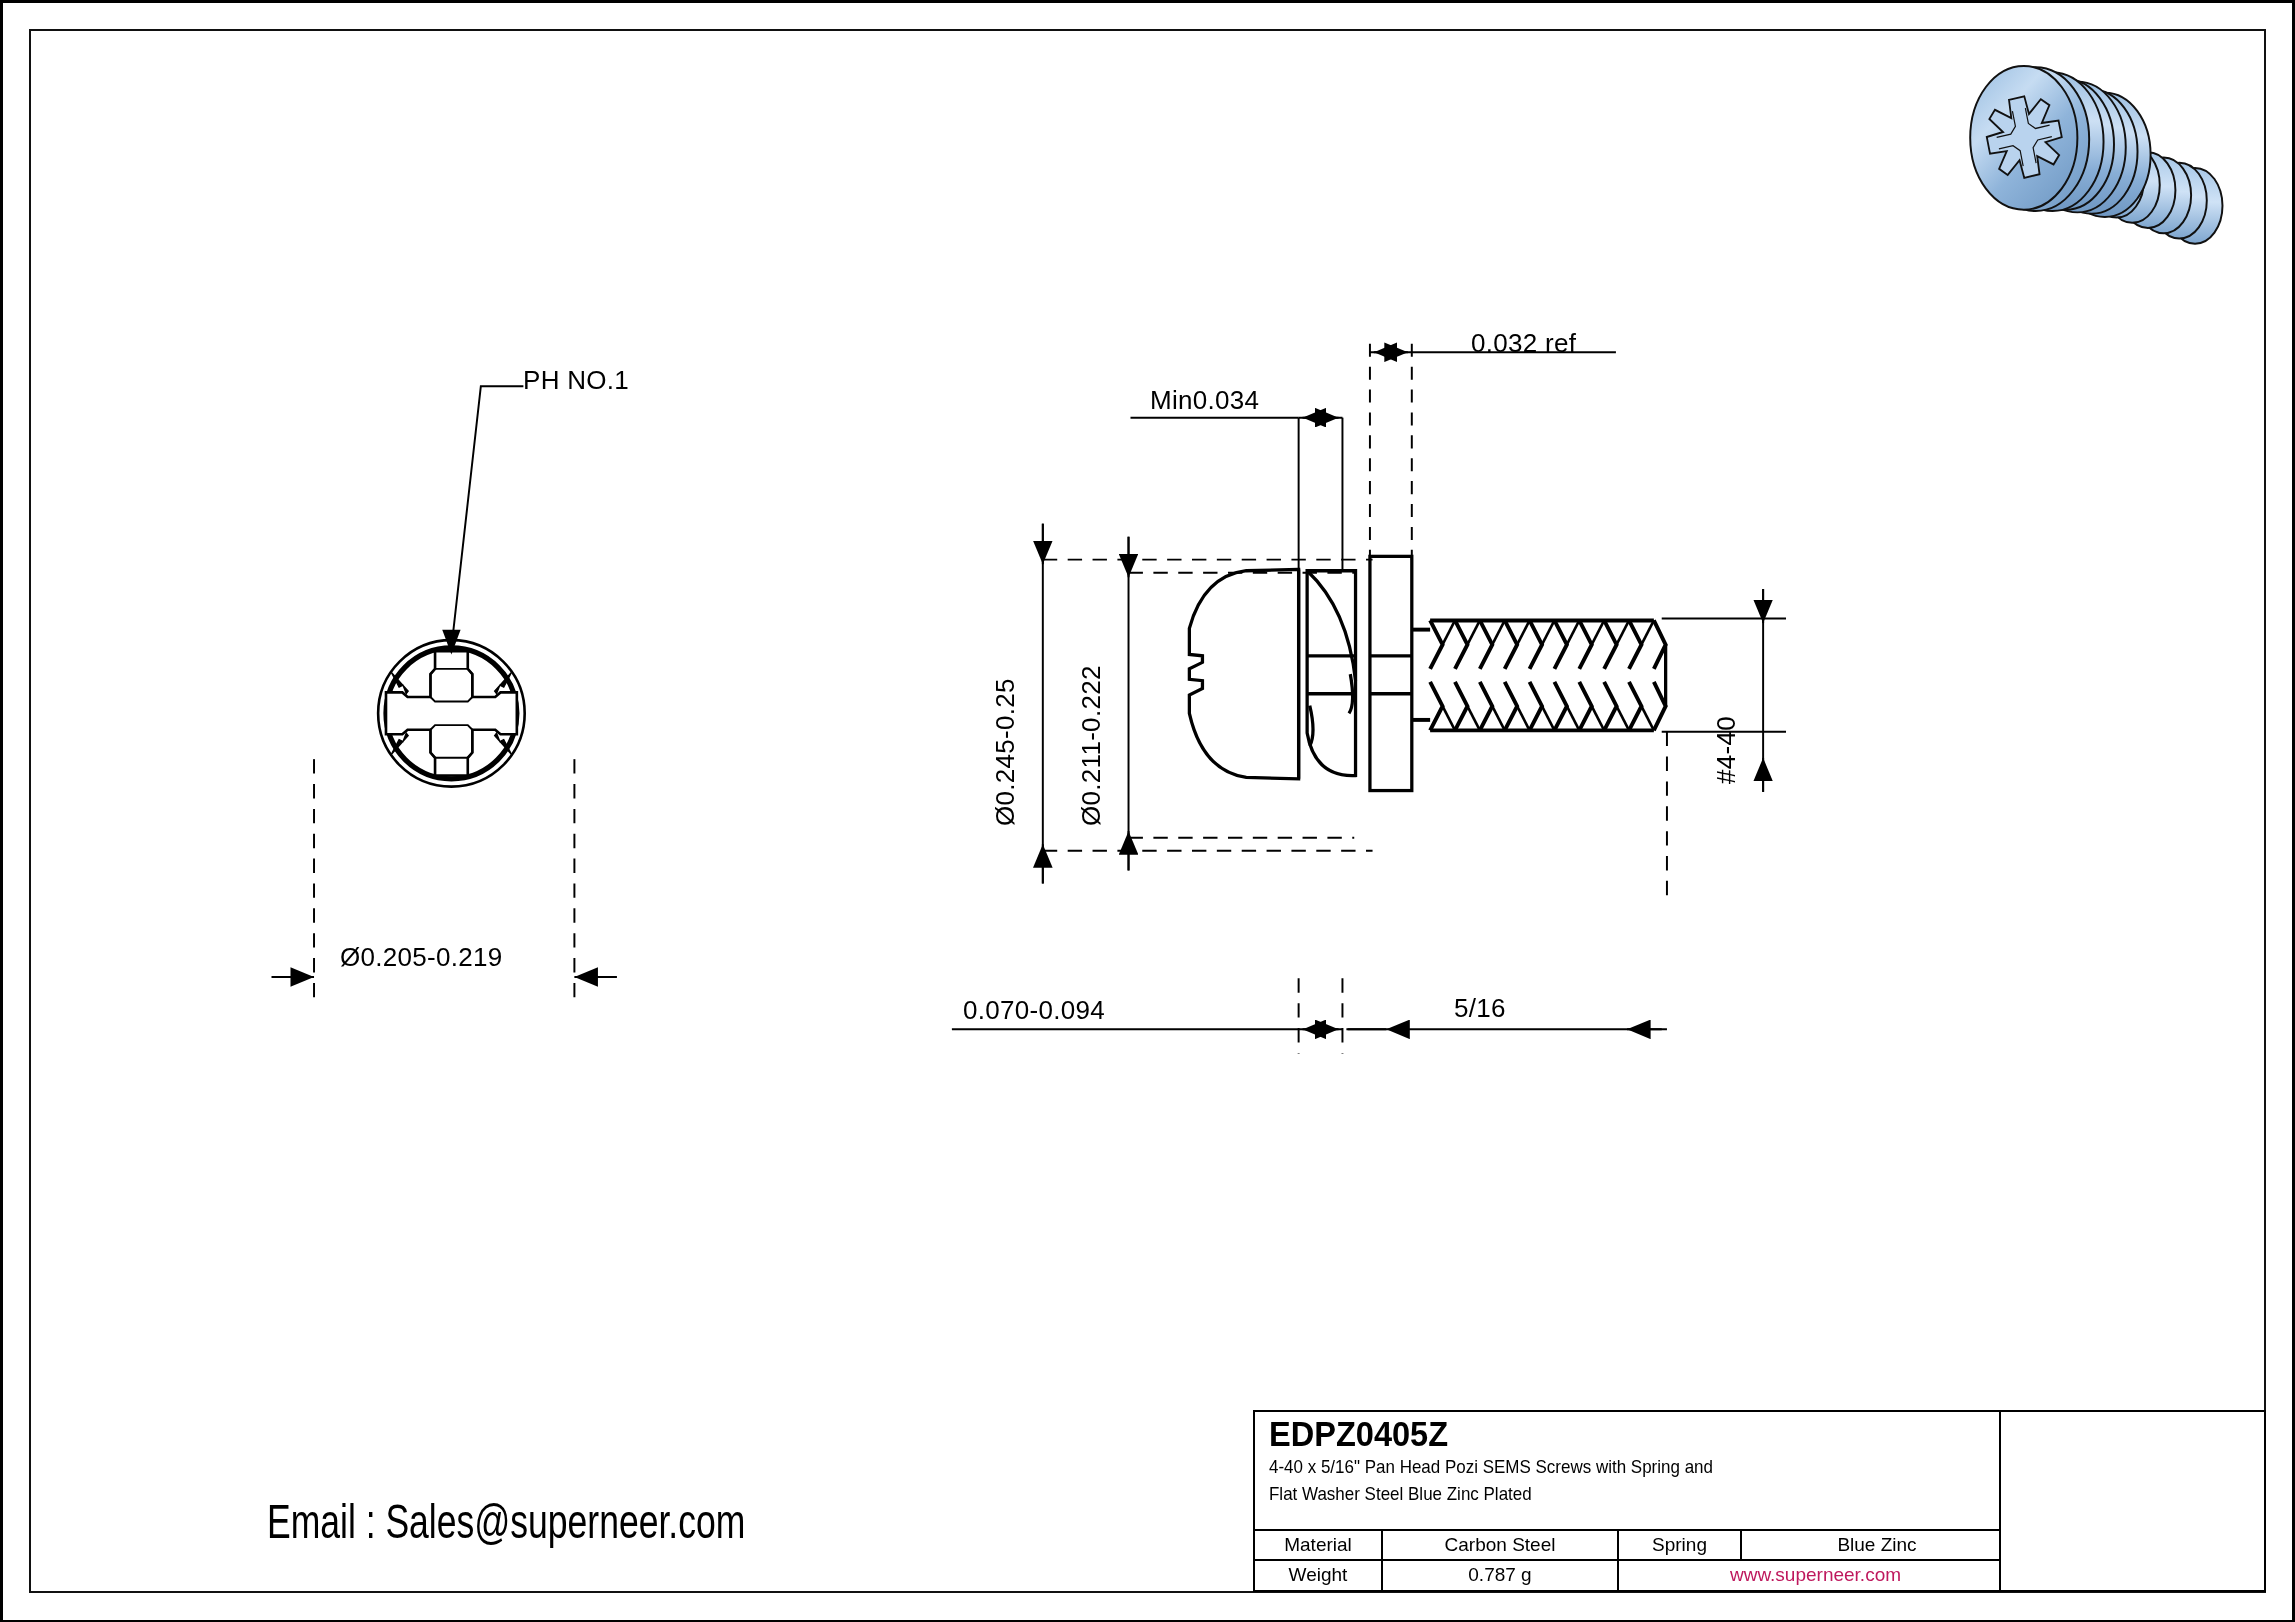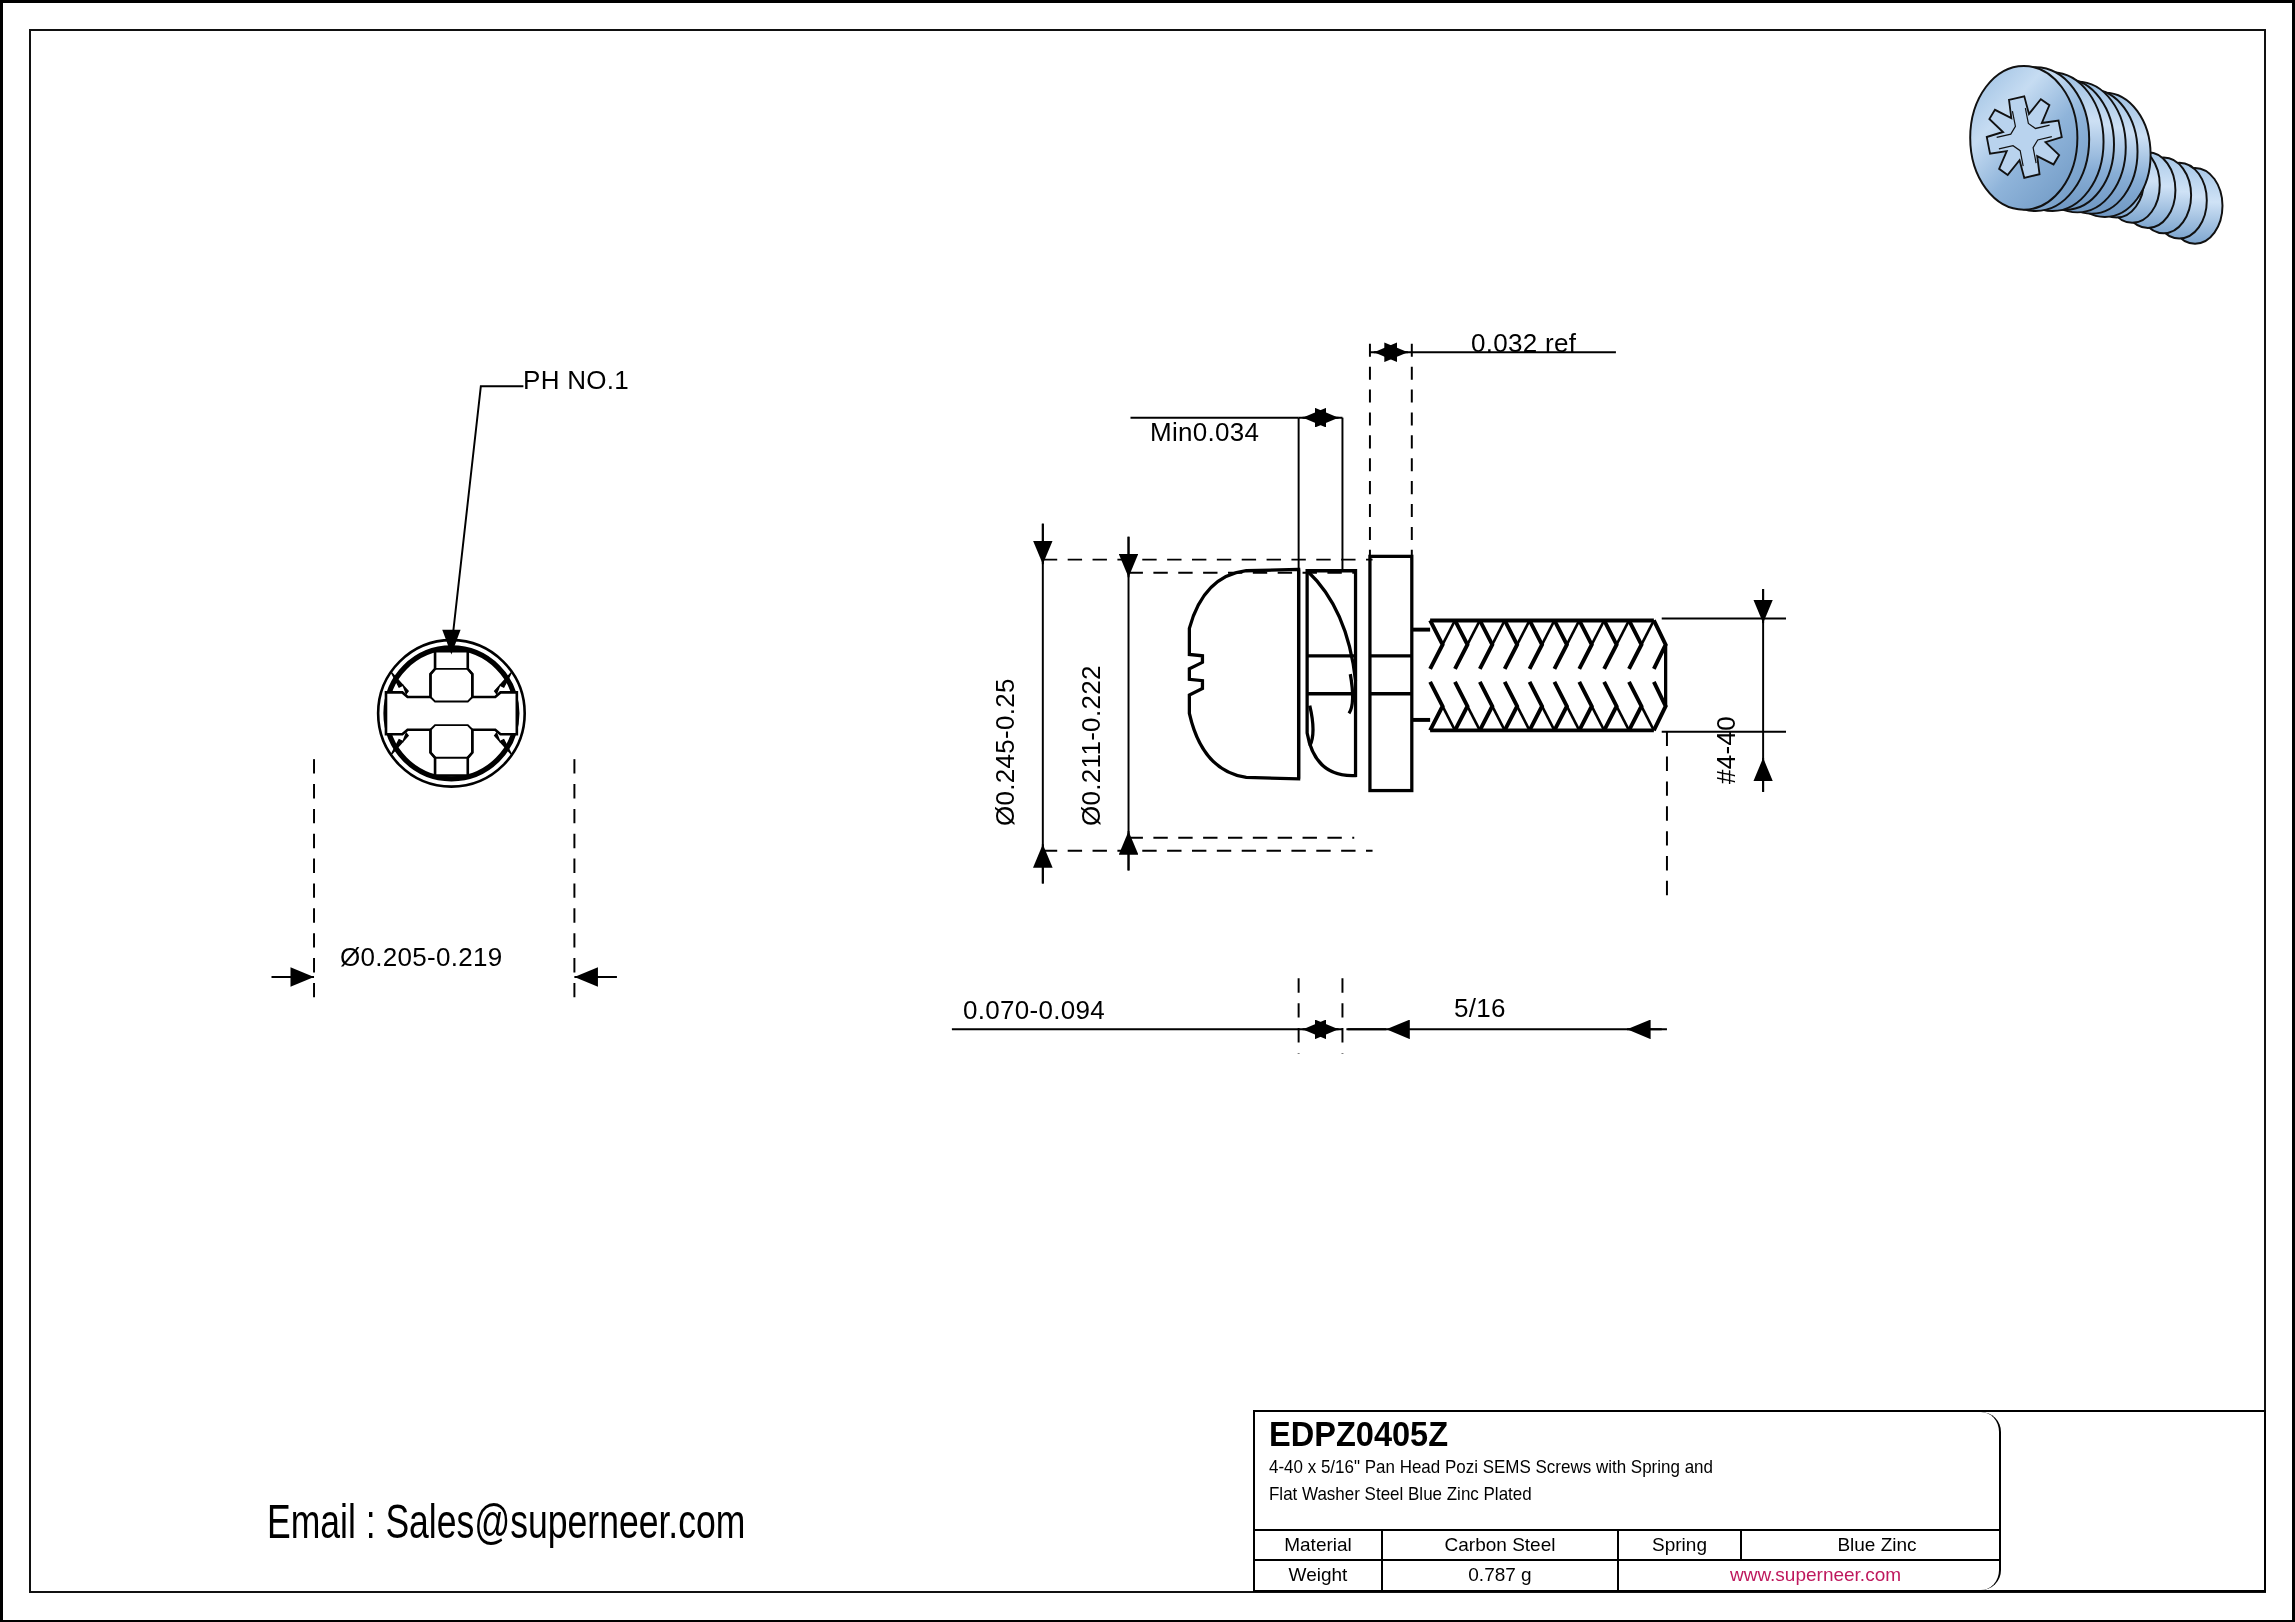--- a/index.html
+++ b/index.html
@@ -22,21 +22,21 @@
   
   .email{position:absolute;left:267px;top:1494px;font-size:48px;color:#000;
          font-family:"Liberation Sans",sans-serif;
          transform:scaleX(.74);transform-origin:left top;white-space:nowrap;}
 
   
   .tb{position:absolute;left:1253px;top:1410px;width:1013px;height:182px;
       border:2.6px solid #000;box-sizing:border-box;background:#fff;
       display:flex;}
   .tb-left{flex:0 0 746px;display:flex;flex-direction:column;
-           border-right:2.6px solid #000;box-sizing:border-box;border-radius:20px;}
+           border-right:2.6px solid #000;box-sizing:border-box;}
   .tb-desc{flex:0 0 119px;box-sizing:border-box;padding:3.9px 0 0 14.4px;
            border-bottom:2px solid #000;}
   .tb-pn{font-size:35px;font-weight:bold;color:#000;line-height:1.05;
          transform:scaleX(.93);transform-origin:left top;white-space:nowrap;}
   .tb-sub{font-size:17.7px;color:#000;line-height:1.32;margin-top:3.3px;
           transform:scaleX(.96);transform-origin:left top;white-space:nowrap;}
   .tb-rows{flex:1 1 auto;display:flex;flex-direction:column;}
   .tb-row{flex:1 1 50%;display:flex;box-sizing:border-box;}
   .tb-row.top{border-bottom:2px solid #000;}
   .tb-cell{display:flex;align-items:center;justify-content:center;
@@ -247,21 +247,21 @@
   </svg>
 
   <div class="dimtxt" style="left:523px;top:365px;">PH NO.1</div>
 
   <div class="dimtxt" style="left:340px;top:942px;">Ø0.205-0.219</div>
 
   <div class="dimtxt rot" style="left:1021px;top:795px;">Ø0.245-0.25</div>
 
   <div class="dimtxt rot" style="left:1107px;top:795px;">Ø0.211-0.222</div>
 
-  <div class="dimtxt" style="left:1150px;top:385px;margin-top:32px;">Min0.034</div>
+  <div class="dimtxt" style="left:1150px;top:385px;">Min0.034</div>
 
   <div class="dimtxt" style="left:1471px;top:328px;">0.032 ref</div>
 
   <div class="dimtxt rot" style="left:1742px;top:753px;">#4-40</div>
 
   <div class="dimtxt" style="left:963px;top:995px;">0.070-0.094</div>
 
   <div class="dimtxt" style="left:1454px;top:993px;">5/16</div>
 
   <div class="email">Email : Sales@superneer.com</div>

